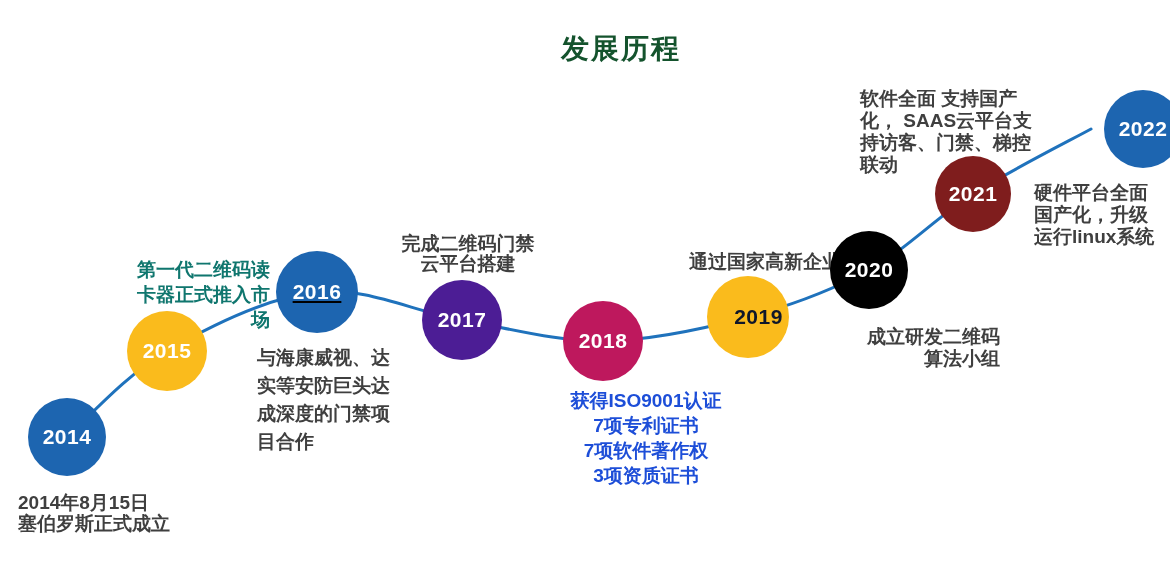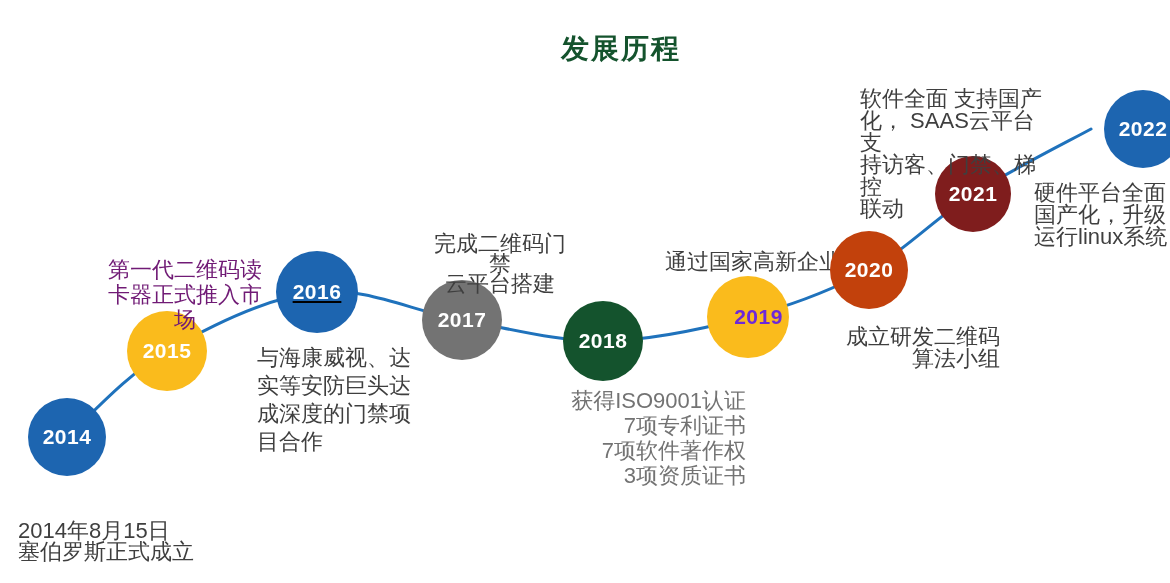--- a/index.html
+++ b/index.html
@@ -38,89 +38,90 @@
   }
   .node .year {
     color: #ffffff;
     font-weight: bold;
     font-size: 21px;
     letter-spacing: 0.5px;
   }
   .label {
     position: absolute;
     white-space: pre-line;
-    font-size: 22px;
+    font-size: 19px;
     color: #3f3f3f;
+    font-weight: bold;
   }
 </style>
 </head>
 <body>
 
 <div class="stage">
   <h1 class="title">发展历程</h1>
 
   <svg class="curve-svg" viewBox="0 0 1170 583" xmlns="http://www.w3.org/2000/svg">
     <path id="curve-path" fill="none" stroke-width="3" stroke-linecap="round" d="M 67 437 C 83.7 422.7, 125.3 375.2, 167 351 C 208.7 326.8, 267.8 297.2, 317 292 C 366.2 286.8, 414.3 311.8, 462 320 C 509.7 328.2, 555.3 341.5, 603 341 C 650.7 340.5, 703.7 328.8, 748 317 C 792.3 305.2, 831.5 290.5, 869 270 C 906.5 249.5, 936.0 217.5, 973 194 C 1010.0 170.5, 1071.3 139.8, 1091 129" stroke="#1F72BC"></path>
   </svg>
 
   <div id="milestones">
     <div class="milestone">
       <div class="node" style="left: 28px; top: 398px; height: 78px; width: 78px; background: rgb(29, 101, 176); justify-content: center;">
         <span class="year" style="color: rgb(255, 255, 255);">2014</span>
       </div>
-      <div class="label" style="left: 18px; top: 520px; width: 210px; text-align: left; line-height: 21px; color: rgb(63, 63, 63);">2014年8月15日
+      <div class="label" style="left: 18px; top: 492px; width: 210px; text-align: left; line-height: 21px; color: rgb(63, 63, 63);">2014年8月15日
 塞伯罗斯正式成立</div>
     </div>
 
     <div class="milestone">
       <div class="node" style="left: 127px; top: 311px; height: 80px; width: 80px; background: rgb(250, 187, 28); align-items: center;">
         <span class="year" style="color: rgb(255, 255, 255);">2015</span>
       </div>
-      <div class="label" style="left: 100px; top: 257px; width: 170px; text-align: center; line-height: 25px; color: #701a75;">第一代二维码读
+      <div class="label" style="left: 100px; top: 257px; width: 170px; text-align: right; line-height: 25px; color: #0f766e;">第一代二维码读
 卡器正式推入市
 场</div>
     </div>
 
     <div class="milestone">
       <div class="node" style="left: 276px; top: 251px; height: 82px; width: 82px; background: rgb(29, 101, 176); text-decoration: underline;">
         <span class="year" style="color: rgb(255, 255, 255);">2016</span>
       </div>
       <div class="label" style="left: 257px; top: 344px; width: 178px; text-align: left; line-height: 28px; color: rgb(63, 63, 63);">与海康威视、达
 实等安防巨头达
 成深度的门禁项
 目合作</div>
     </div>
 
     <div class="milestone">
-      <div class="node" style="left: 422px; top: 280px; height: 80px; width: 80px; background: #737373;">
+      <div class="node" style="left: 422px; top: 280px; height: 80px; width: 80px; background: #4c1d95;">
         <span class="year" style="color: rgb(255, 255, 255);">2017</span>
       </div>
-      <div class="label" style="left: 394px; top: 234px; width: 148px; text-align: center; line-height: 20px; color: rgb(63, 63, 63); margin-left: 32px;">完成二维码门禁
+      <div class="label" style="left: 394px; top: 234px; width: 148px; text-align: center; line-height: 20px; color: rgb(63, 63, 63);">完成二维码门禁
 云平台搭建</div>
     </div>
 
     <div class="milestone">
-      <div class="node" style="left: 563px; top: 301px; height: 80px; width: 80px; background: #14532d;">
+      <div class="node" style="left: 563px; top: 301px; height: 80px; width: 80px; background: #be185d;">
         <span class="year" style="color: rgb(255, 255, 255);">2018</span>
       </div>
-      <div class="label" style="left: 546px; top: 388px; width: 200px; text-align: right; line-height: 25px; color: #737373;">获得ISO9001认证
+      <div class="label" style="left: 546px; top: 388px; width: 200px; text-align: center; line-height: 25px; color: #1d4ed8;">获得ISO9001认证
 7项专利证书
 7项软件著作权
 3项资质证书</div>
     </div>
 
     <div class="milestone">
       <div class="node" style="left: 707px; top: 276px; height: 82px; width: 82px; background: rgb(250, 187, 28);">
-        <span class="year" style="color: #6d28d9; margin-left: 21px;">2019</span>
+        <span class="year" style="color: #0f172a; margin-left: 21px;">2019</span>
       </div>
       <div class="label" style="left: 661px; top: 251px; width: 180px; text-align: right; line-height: 21px; color: rgb(63, 63, 63);">通过国家高新企业</div>
     </div>
 
     <div class="milestone">
-      <div class="node" style="left: 830px; top: 231px; height: 78px; width: 78px; background: #c2410c;">
+      <div class="node" style="left: 830px; top: 231px; height: 78px; width: 78px; background: #000000;">
         <span class="year" style="color: rgb(255, 255, 255);">2020</span>
       </div>
       <div class="label" style="left: 835px; top: 326px; width: 165px; text-align: right; line-height: 22px; color: rgb(63, 63, 63);">成立研发二维码
 算法小组</div>
     </div>
 
     <div class="milestone">
       <div class="node" style="left: 935px; top: 156px; height: 76px; width: 76px; background: #7f1d1d;">
         <span class="year" style="color: rgb(255, 255, 255);">2021</span>
       </div>

